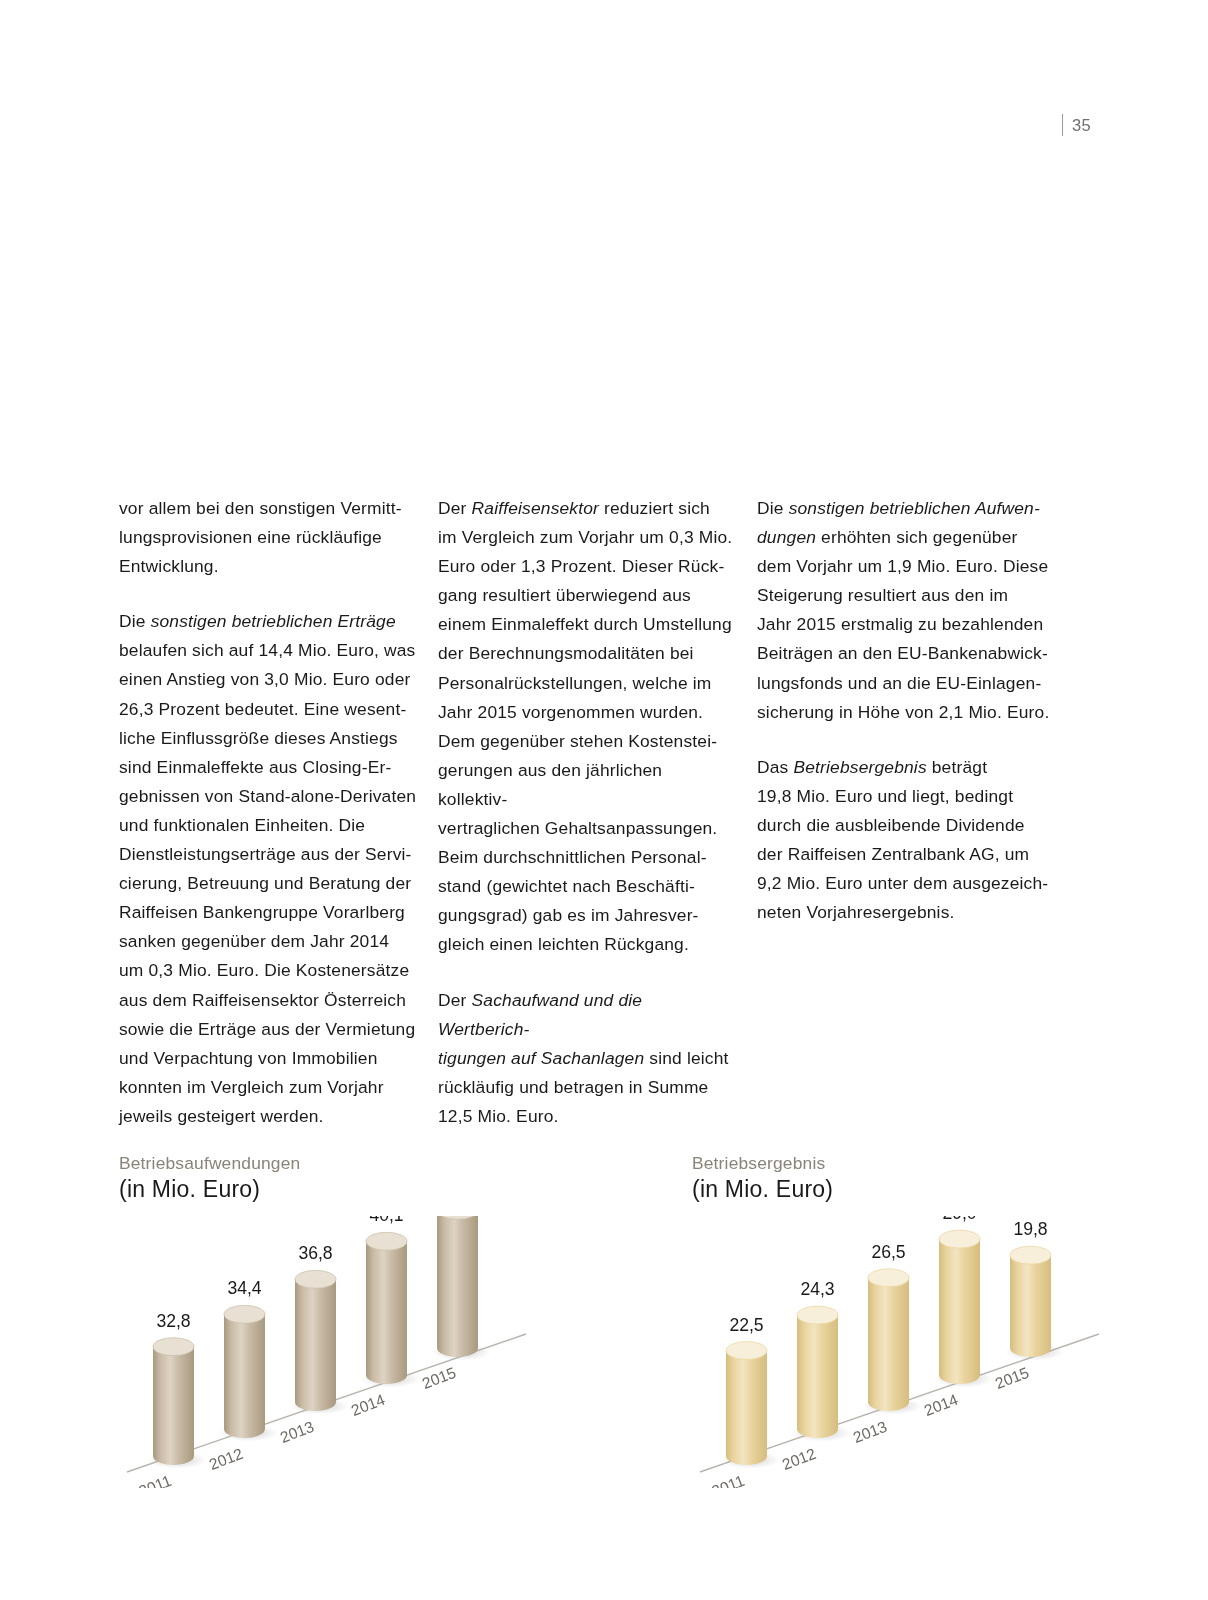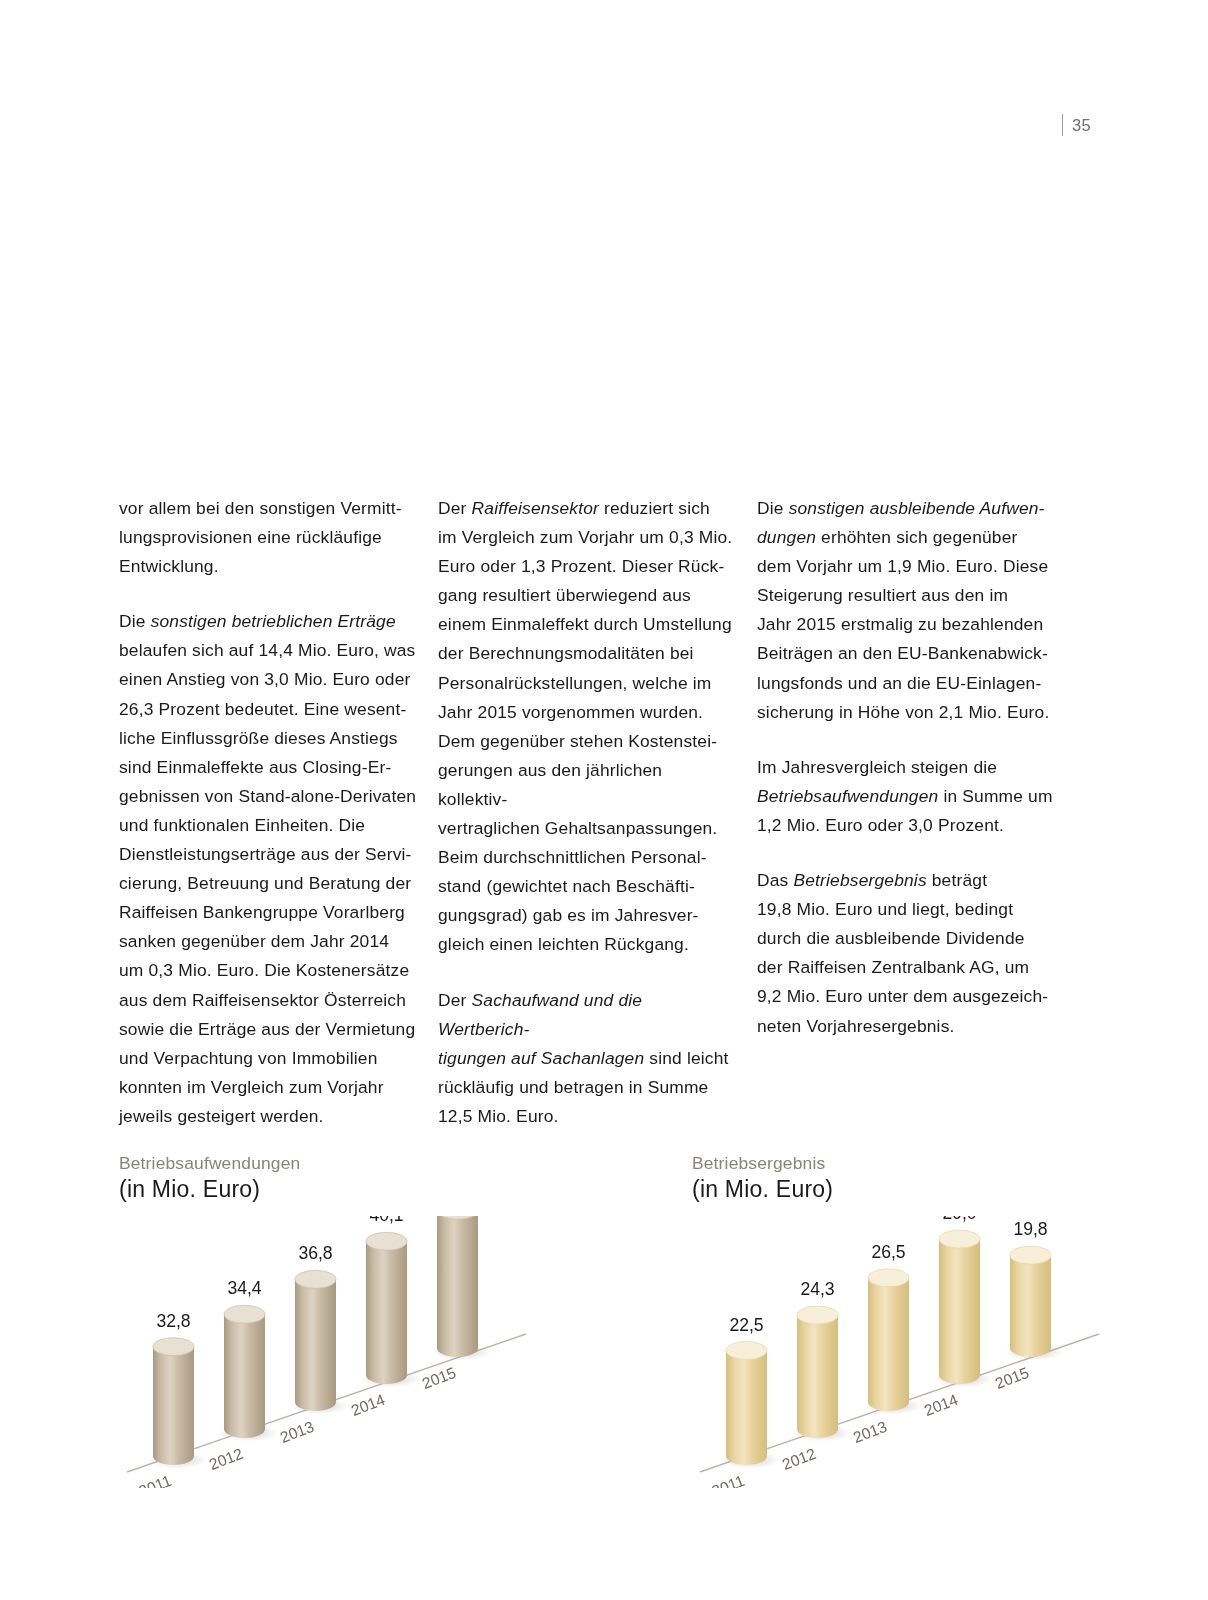--- a/index.html
+++ b/index.html
@@ -136,31 +136,28 @@
 Beim durchschnittlichen Personal-
 stand (gewichtet nach Beschäfti-
 gungsgrad) gab es im Jahresver-
 gleich einen leichten Rückgang.</span></p>
         <p><span>Der </span><i>Sachaufwand und die Wertberich-
 tigungen auf Sachanlagen</i><span> sind leicht
 rückläufig und betragen in Summe
 12,5 Mio. Euro.</span></p>
       </div>
     <div class="col">
-        <p><span>Die </span><i>sonstigen ausbleibende Aufwen-
+        <p><span>Die </span><i>sonstigen betrieblichen Aufwen-
 dungen</i><span> erhöhten sich gegenüber
 dem Vorjahr um 1,9 Mio. Euro. Diese
 Steigerung resultiert aus den im
 Jahr 2015 erstmalig zu bezahlenden
 Beiträgen an den EU-Bankenabwick-
 lungsfonds und an die EU-Einlagen-
 sicherung in Höhe von 2,1 Mio. Euro.</span></p>
-        <p><span>Im Jahresvergleich steigen die
-</span><i>Betriebsaufwendungen</i><span> in Summe um
-1,2 Mio. Euro oder 3,0 Prozent.</span></p>
         <p><span>Das </span><i>Betriebsergebnis</i><span> beträgt
 19,8 Mio. Euro und liegt, bedingt
 durch die ausbleibende Dividende
 der Raiffeisen Zentralbank AG, um
 9,2 Mio. Euro unter dem ausgezeich-
 neten Vorjahresergebnis.</span></p>
       </div>
   </div>
 
   <div class="chart-block" id="chart-aufwendungen">

